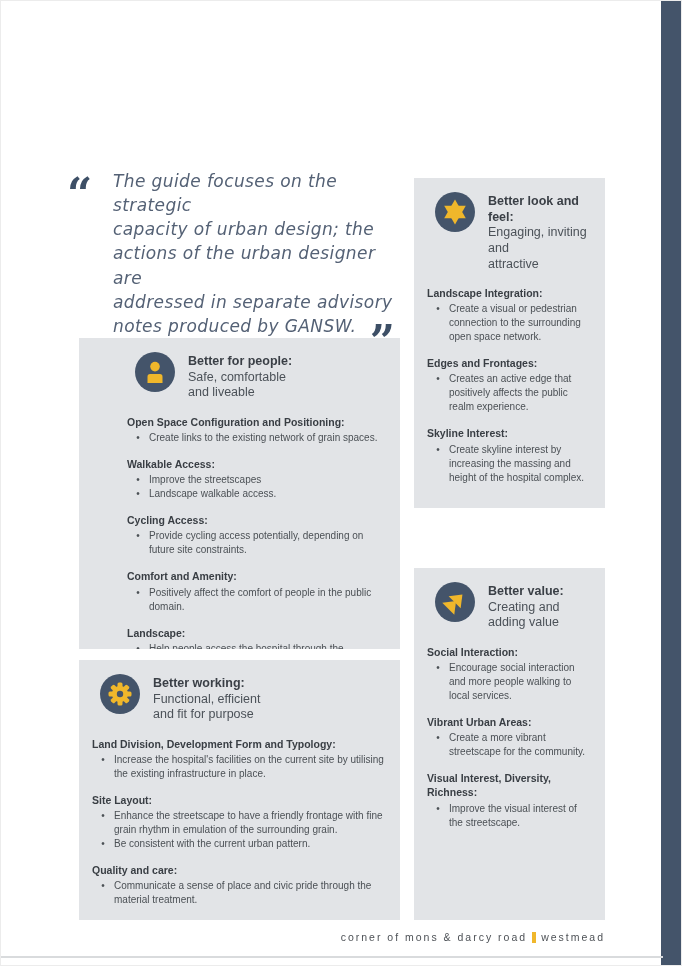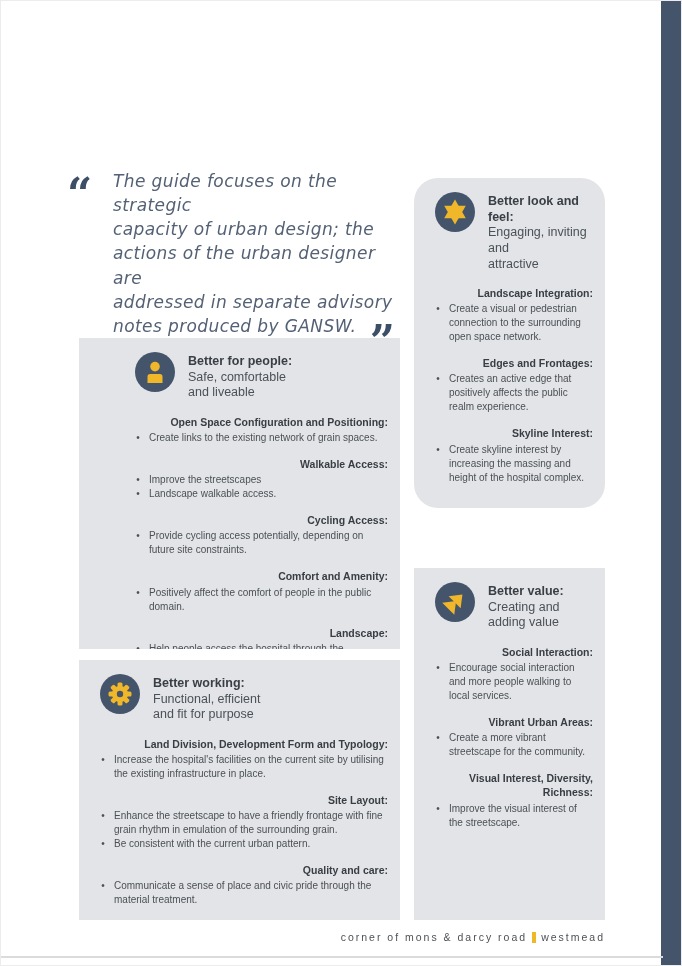--- a/index.html
+++ b/index.html
@@ -22,28 +22,28 @@
 
   
   .card{position:absolute;background:var(--card-bg,#e2e4e7);box-sizing:border-box;
         padding:14px 12px 12px 13px;overflow:hidden;}
   .card-header{display:flex;align-items:flex-start;margin-left:8px;margin-bottom:14px;}
   .card-icon{flex:0 0 40px;width:40px;height:40px;margin-right:13px;}
   .card-icon svg{display:block;}
   .card-title{font-size:12.5px;font-weight:bold;color:#3a3f46;line-height:1.25;padding-top:2px;}
   .card-subtitle{font-size:12.5px;color:#4b5158;line-height:1.25;white-space:pre-line;}
   .section{margin-bottom:12px;}
-  .section-heading{font-size:10.5px;font-weight:bold;color:#393e44;line-height:1.35;margin-bottom:2px;white-space:pre-line;text-align:right;}
+  .section-heading{font-size:10.5px;font-weight:bold;color:#393e44;line-height:1.35;margin-bottom:2px;white-space:pre-line;}
   .bullet-row{display:flex;align-items:flex-start;}
   .bullet-dot{flex:0 0 22px;text-align:center;font-size:10px;color:#4b5055;line-height:1.4;}
   .bullet-text{flex:1;font-size:10px;color:#4b5055;line-height:1.4;padding-right:4px;}
 
   #card-0{left:78px;top:337px;width:321px;height:311px;padding-left:48px;}
   #card-1{left:78px;top:659px;width:321px;height:260px;}
-  #card-2{left:413px;top:177px;width:191px;height:330px;border-radius:24px;}
+  #card-2{left:413px;top:177px;width:191px;height:330px;}
   #card-3{left:413px;top:567px;width:191px;height:352px;}
 
   
   .footer{position:absolute;top:928px;left:0;width:662px;height:20px;}
   .footer-loc{position:absolute;right:58px;top:2px;font-size:10.5px;letter-spacing:2px;color:#4d5156;white-space:nowrap;margin-left:27px;}
   .footer-sep{display:inline-block;width:4px;height:11px;background:var(--yellow,#F0B72B);
               vertical-align:middle;margin:0 5px 2px 5px;}
   .footer-page{position:absolute;right:24px;top:0;font-size:12px;font-weight:bold;color:#3b4a63;margin-top:39px;}
 </style>
 </head>

